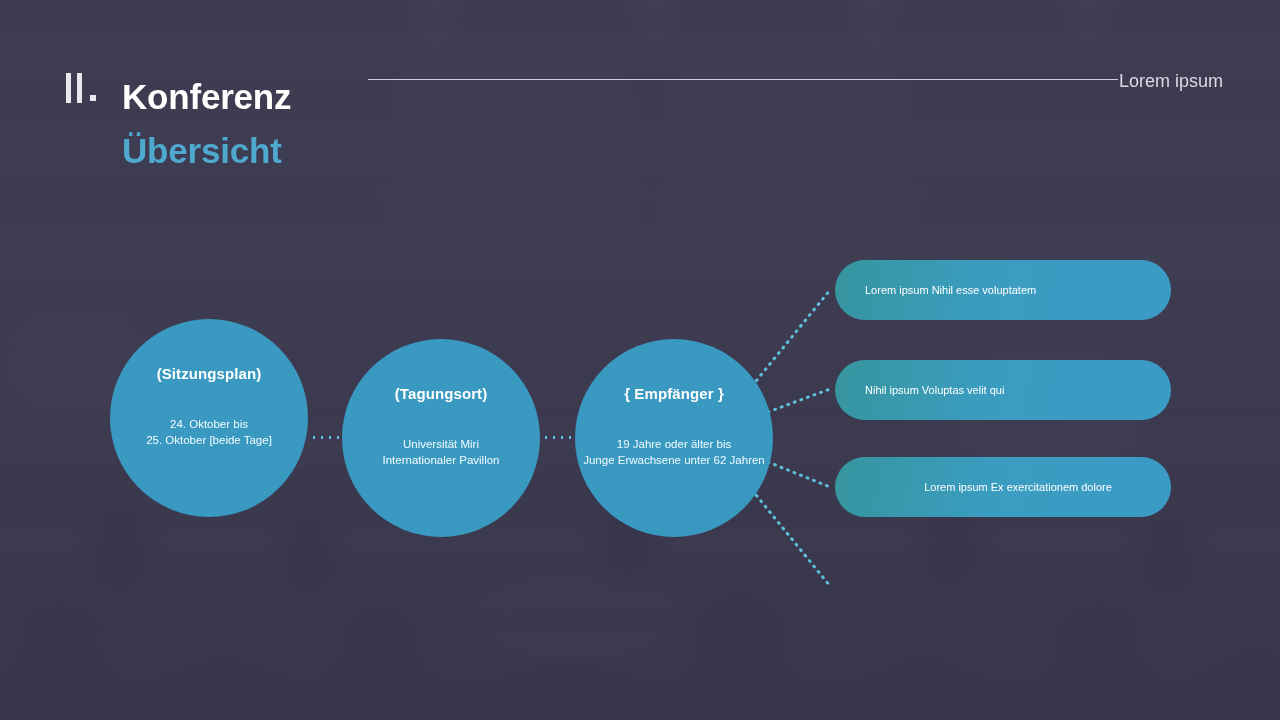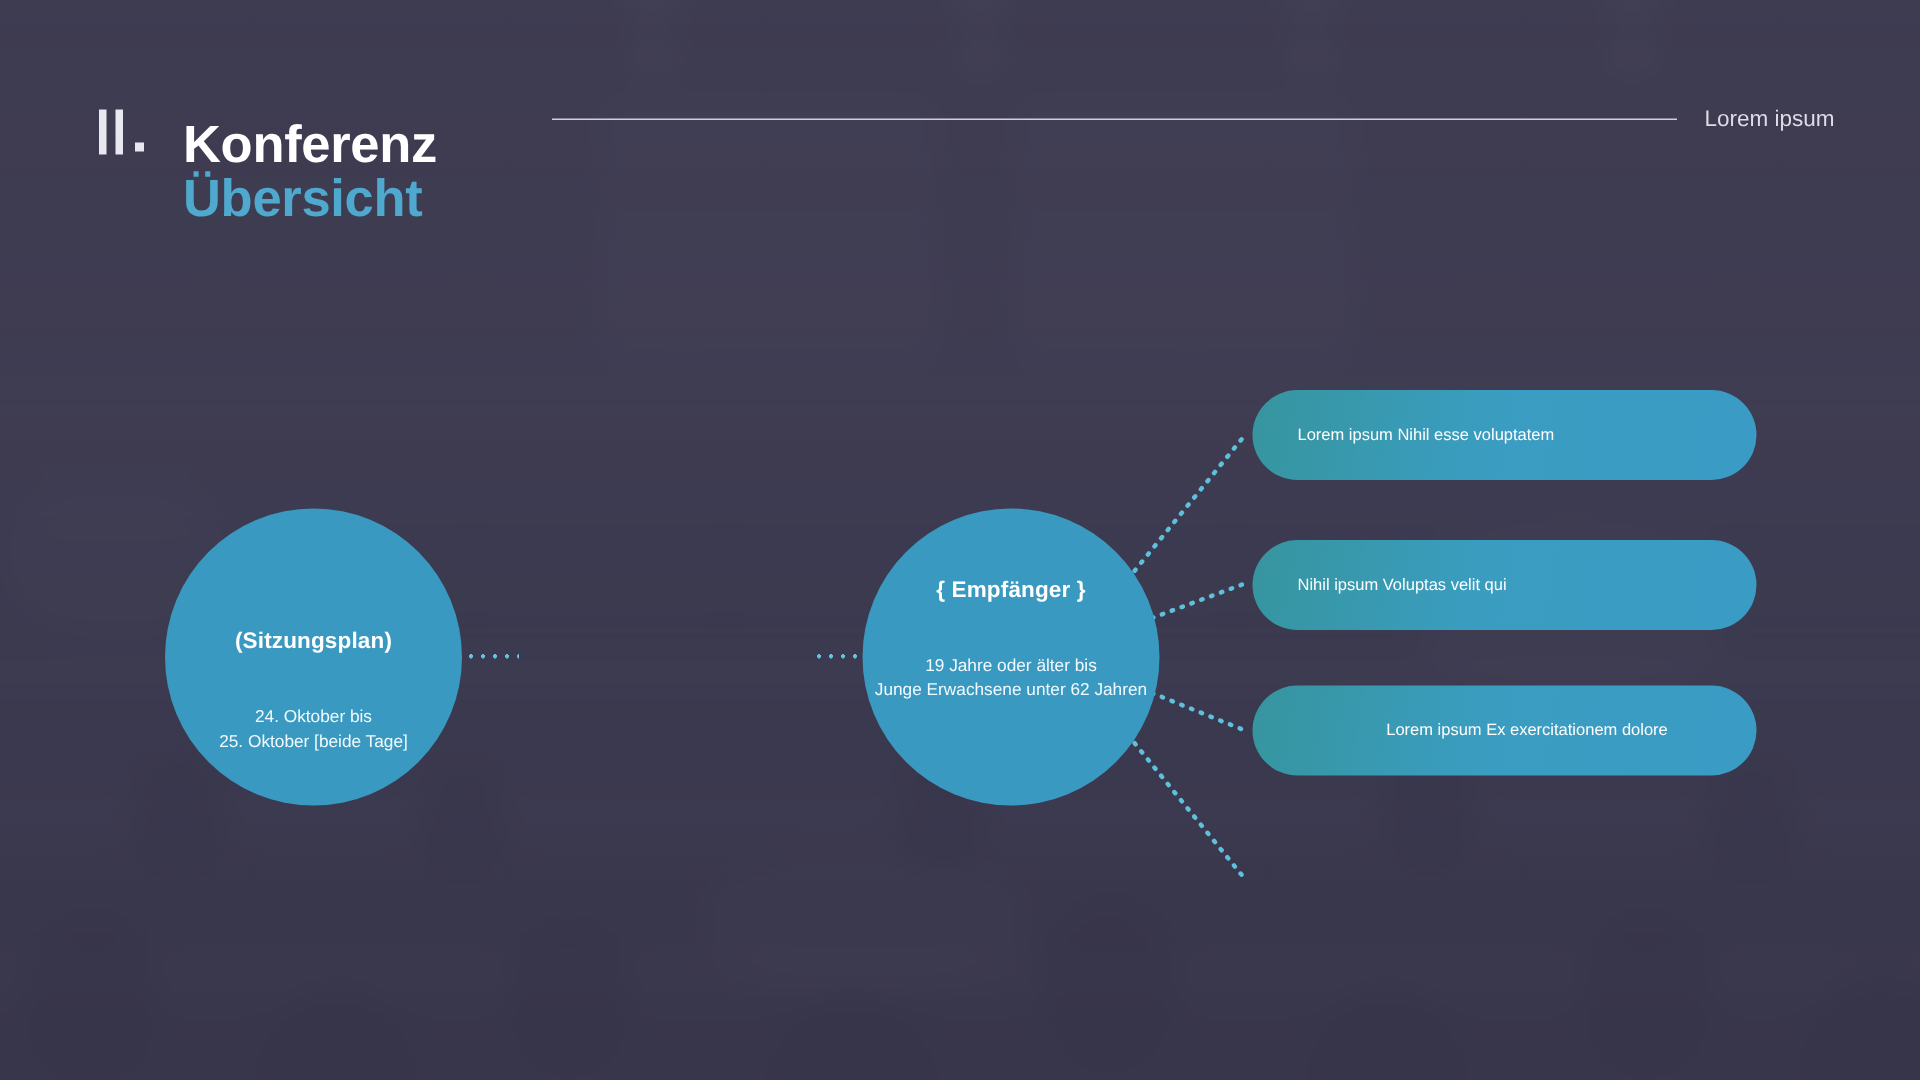--- a/index.html
+++ b/index.html
@@ -105,43 +105,43 @@
   .title-block {
     position: absolute; left: 122px; top: 79px;
     line-height: 1.04;
   }
   .title-main {
     font-size: 35px; font-weight: bold; color: #ffffff; letter-spacing: -0.2px;
     display: block;
   }
   .title-sub {
     font-size: 35px; font-weight: bold; color: #4fa8cd; letter-spacing: -0.2px;
-    display: block; margin-top: 0;
+    display: block; margin-top: 18px;
   }
 
   .header-rule {
     position: absolute; left: 368px; top: 79px; width: 750px; height: 1px;
     background: #cfcedb;
   }
   .header-right {
     position: absolute; right: 57px; top: 71px;
-    font-size: 15px; color: #dcdbe6;
+    font-size: 18px; color: #dcdbe6;
   }
 
   
   .circle {
     position: absolute;
     width: 198px; height: 198px; border-radius: 50%;
     background: #3a99c0;
     display: flex; flex-direction: column; align-items: center;
     padding-top: 46px;
     text-align: center;
     color: #ffffff;
   }
-  .circle.c1 { left: 110px; top: 339px; justify-content: center; }
+  .circle.c1 { left: 110px; top: 319px; }
   .circle.c2 { left: 342px; top: 339px; }
   .circle.c3 { left: 575px; top: 339px; }
 
   .circle-title {
     font-size: 15px; font-weight: bold; letter-spacing: 0.1px;
   }
   .circle-body {
     margin-top: 34px; font-size: 11.5px; line-height: 1.42; color: #f2fbff;
   }
   .circle-body span { display: block; }
@@ -254,20 +254,27 @@
   <div class="dot-link l2"></div>
 
   <div class="circle c1">
     <div class="circle-title">(Sitzungsplan)</div>
     <div class="circle-body">
       <span>24. Oktober bis</span>
       <span>25. Oktober [beide Tage]</span>
     </div>
   </div>
 
+  <div class="circle c2">
+    <div class="circle-title">(Tagungsort)</div>
+    <div class="circle-body">
+      <span>Universität Miri</span>
+      <span>Internationaler Pavillon</span>
+    </div>
+  </div>
 
   <div class="circle c3">
     <div class="circle-title">{ Empfänger }</div>
     <div class="circle-body">
       <span>19 Jahre oder älter bis</span>
       <span>Junge Erwachsene unter 62 Jahren</span>
     </div>
   </div>
 
   <div class="pill p1">

